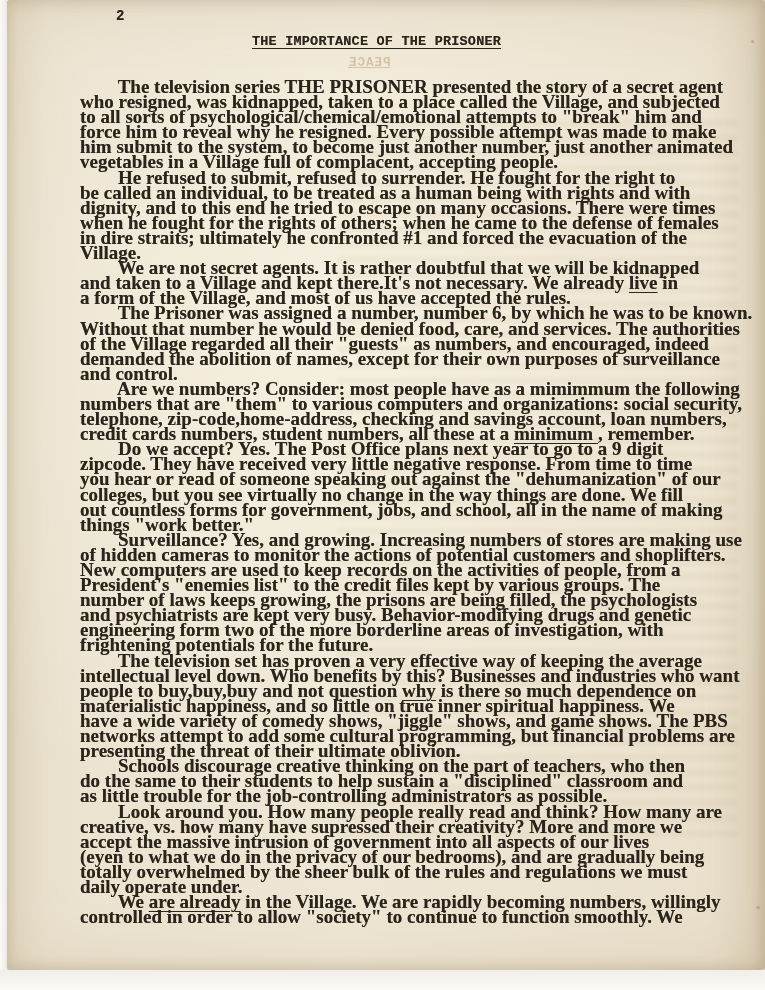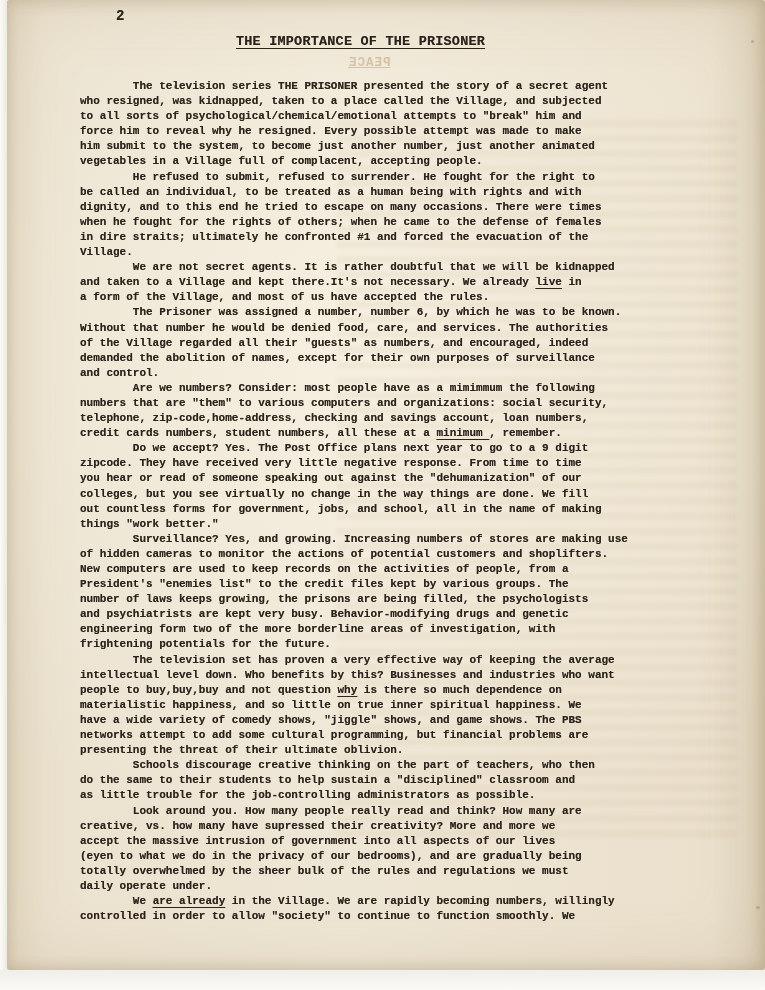--- a/index.html
+++ b/index.html
@@ -32,21 +32,21 @@
     text-shadow: 0 0 0.6px rgba(43,36,28,0.55);
   }
   .pagenum {
     position: absolute;
     left: 116px; top: 8px;
     font-size: 14px;
     line-height: 16px;
   }
   .title {
     position: absolute;
-    left: 236px; top: 34px;
+    left: 252px; top: 34px;
     font-size: 13.5px;
     line-height: 16px;
     letter-spacing: 0.2px;
     text-decoration: underline;
     text-underline-offset: 3px;
     text-decoration-thickness: 1.3px;
     white-space: pre;
   }
   .ghost {
     position: absolute;
@@ -57,23 +57,24 @@
     transform: scaleX(-1);
     filter: blur(0.6px);
     text-decoration: underline;
     letter-spacing: 1px;
     white-space: pre;
   }
   .doc-body {
     position: absolute;
     left: 80px; top: 79px;
     width: 660px;
-    font-size: 11px;
+    font-size: 19px;
     line-height: 15.1px;
     white-space: pre;
+    font-family: Liberation Serif, serif;
   }
   .line { height: 15.1px; }
   .u {
     text-decoration: underline;
     text-underline-offset: 2.5px;
     text-decoration-thickness: 1.2px;
   }
   
   .bleed {
     position: absolute;

